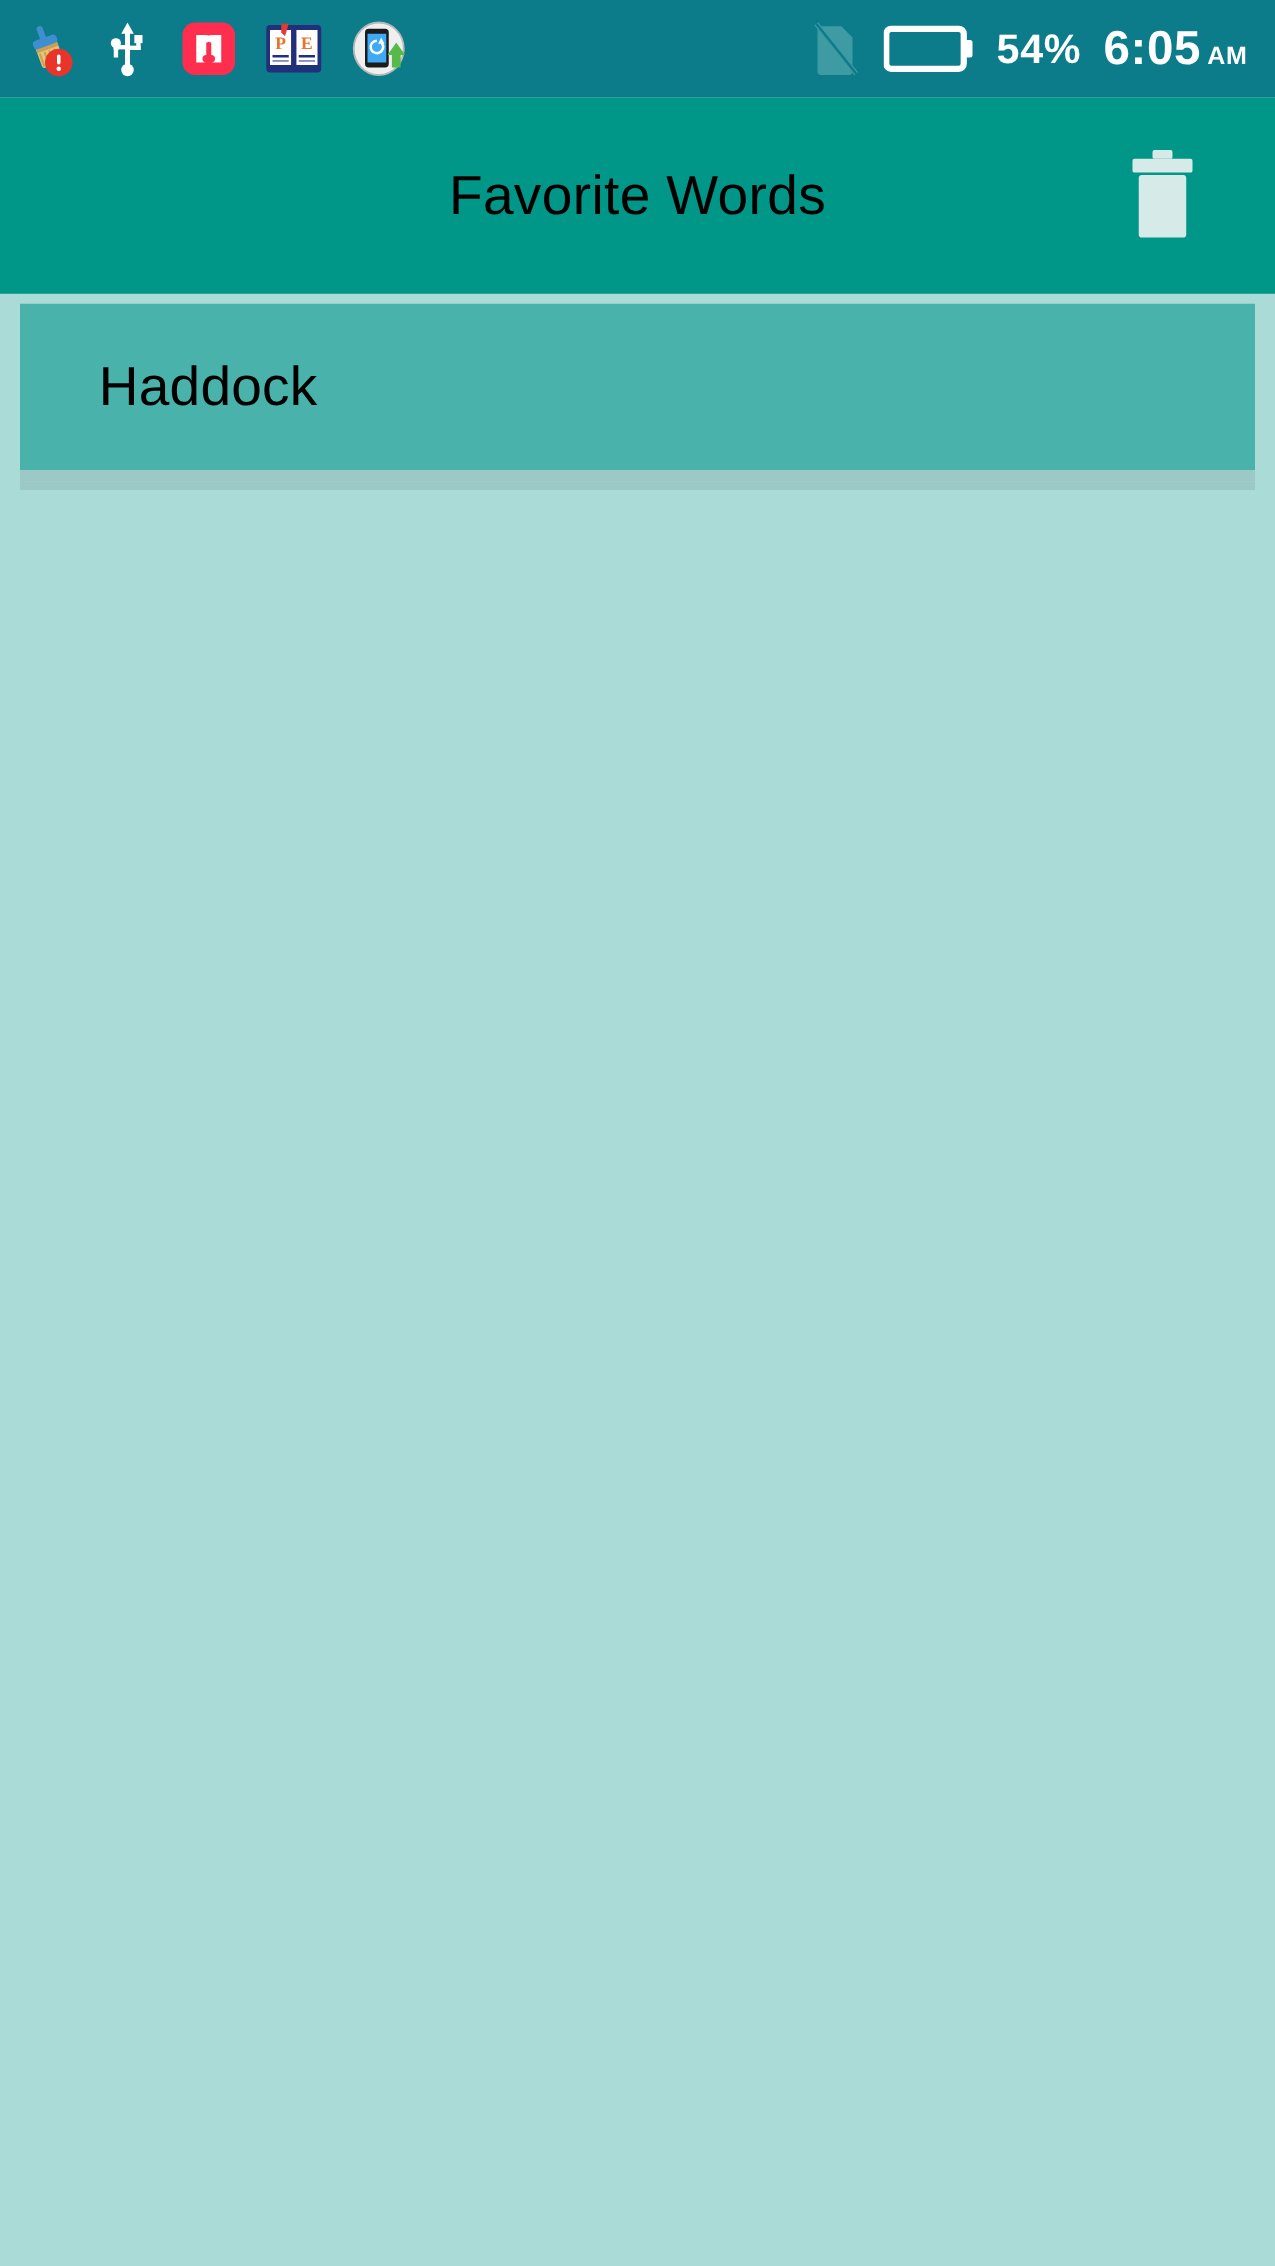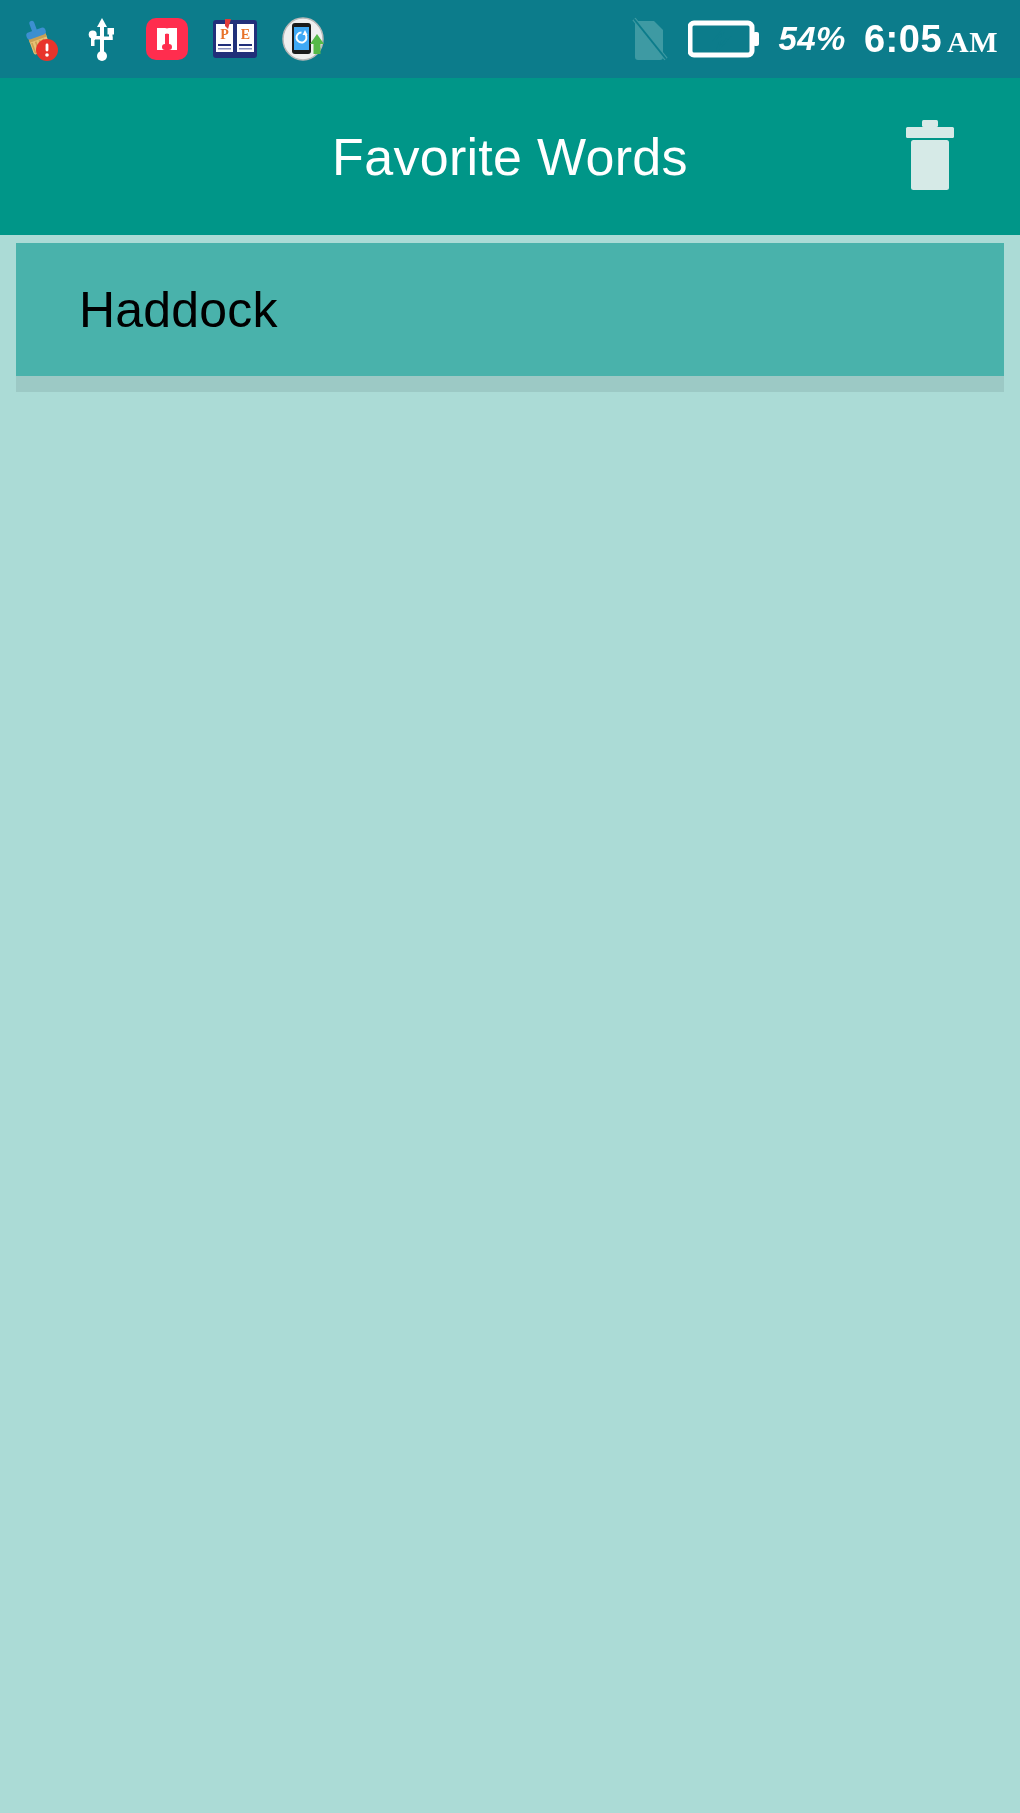--- a/index.html
+++ b/index.html
@@ -48,56 +48,54 @@
     display: block;
     line-height: 0;
   }
 
   .status-text {
     color: #ffffff;
     font-size: 33px;
     font-weight: bold;
     letter-spacing: 0.5px;
     white-space: nowrap;
-    font-style: italic;
   }
 
   .status-time {
     color: #ffffff;
     font-size: 38px;
     font-weight: bold;
     white-space: nowrap;
     letter-spacing: 0.5px;
   }
 
   .status-ampm {
-    font-size: 30px;
+    font-size: 20px;
     font-weight: bold;
     margin-left: 5px;
-    font-family: Liberation Serif, serif;
   }
 
   
   .app-bar {
     height: 157px;
     background: #009688;
     display: flex;
     align-items: center;
     position: relative;
     flex: 0 0 auto;
     padding: 0 44px 0 0;
   }
 
   .app-bar-title {
     position: absolute;
     left: 0;
     right: 0;
     text-align: center;
-    color: #ffffff;
-    font-size: 52px;
+    color: #000000;
+    font-size: 44px;
     font-weight: normal;
     letter-spacing: 0.3px;
     pointer-events: none;
   }
 
   .delete-button {
     margin-left: auto;
     width: 92px;
     height: 92px;
     display: flex;
@@ -122,21 +120,21 @@
     background: #49B2AB;
     height: 133px;
     display: flex;
     align-items: center;
     padding-left: 63px;
     cursor: pointer;
   }
 
   .list-item-label {
     color: #000000;
-    font-size: 50px;
+    font-size: 44px;
     font-weight: normal;
     letter-spacing: 0.2px;
   }
 
   .list-divider {
     height: 9px;
     background: #9CC9C5;
   }
 
   .list-bottom-edge {

